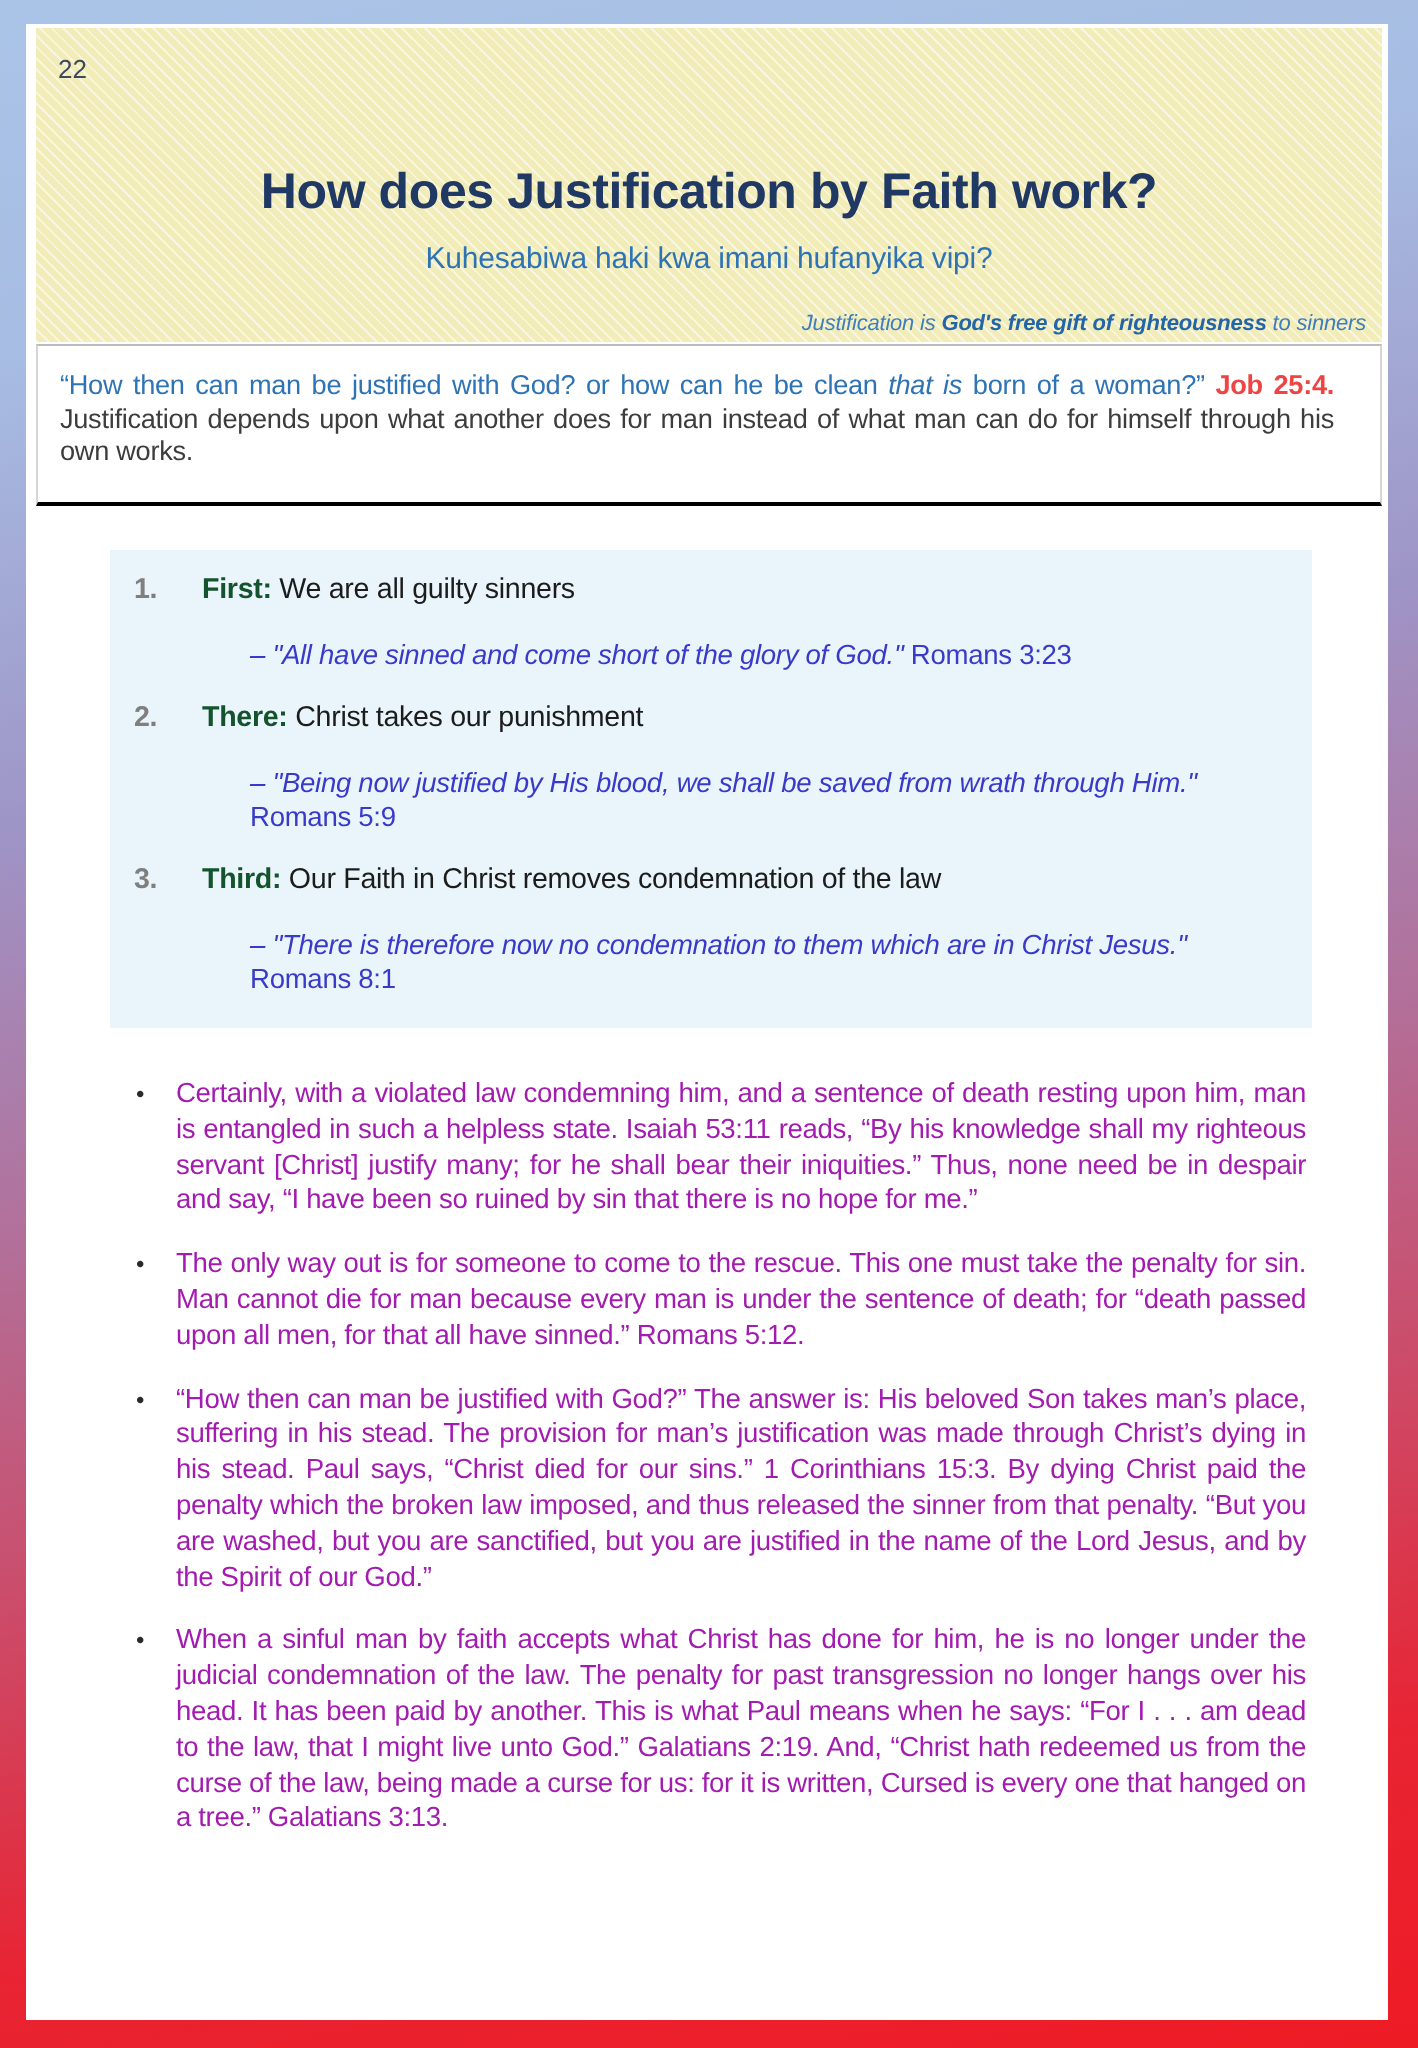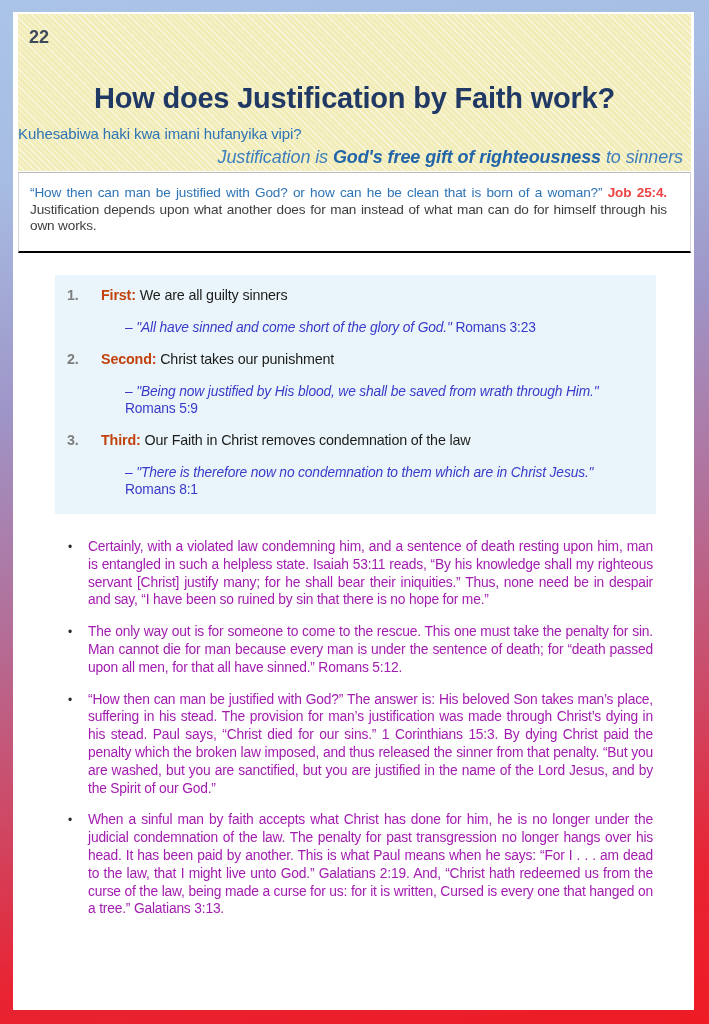--- a/index.html
+++ b/index.html
@@ -21,61 +21,61 @@
   
   .yellow-header {
     position:absolute; left:5px; top:2px; width:673px; height:157px;
     background:repeating-linear-gradient(45deg,
         rgba(255,255,255,0.55) 0px, rgba(255,255,255,0.55) 1px,
         rgba(255,255,255,0) 1px, rgba(255,255,255,0) 4px),
       #f2ecb8;
   }
   .page-num {
     position:absolute; left:11px; top:13px;
-    font-size:18px; font-weight:700; color:#3d4a5c;
+    font-size:13px; font-weight:400; color:#3d4a5c;
   }
   .title {
     margin:68px 8px 0; text-align:center;
-    font-size:29px; font-weight:700; color:#1f3864; letter-spacing:-0.2px;
+    font-size:25px; font-weight:700; color:#1f3864; letter-spacing:-0.2px;
   }
   .subtitle {
-    margin-top:10px; 
+    margin-top:10px; text-align:center;
     font-size:15px; color:#2e74b5; letter-spacing:-0.1px;
   }
   .tagline {
     position:absolute; right:8px; bottom:3px;
-    font-size:18px; font-style:italic; color:#3d7ebd; letter-spacing:-0.1px;
+    font-size:11px; font-style:italic; color:#3d7ebd; letter-spacing:-0.1px;
   }
   .tl-bold { font-weight:700; color:#2265a8; }
   
   .intro-quote {
     position:absolute; left:5px; top:160px; width:673px; height:81px;
     background:#ffffff;
     border-top:1px solid #bcbcbc;
     border-left:1px solid #d6d6d6; border-right:1px solid #d6d6d6;
     border-bottom:2px solid #000000;
     padding:12px 23px 0 11px;
   }
   .intro-quote p {
     margin:0; font-size:13.6px; line-height:16.6px;
     text-align:justify; color:#3d3d3d; letter-spacing:-0.15px;
   }
   .iq-blue { color:#2e74b5;margin-top:44px; }
-  .iq-it   { }
+  .iq-it   { font-style:italic; }
   .iq-ref  { font-weight:700; color:#ef4444; }
   
   .steps-box {
     position:absolute; left:42px; top:263px; width:601px; height:239px;
     background:#e9f5fa; padding:12px 0 0 10px; overflow:hidden;
   }
   .step-head {
     display:flex; font-size:14.3px; margin:0 0 16px 0; letter-spacing:-0.15px;
   }
   .step-num  { flex:none; width:36px; color:#7f7f7f; font-weight:700; padding-left:2px; }
-  .step-label{ color:#c2410c; font-weight:700; }
+  .step-label{ color:#14532d; font-weight:700; }
   .step-bold { color:#1c1c1c; font-weight:400; }
   .step-quote {
     margin:0 18px 15px 60px; max-width:516px;
     font-size:13.8px; line-height:17px; color:#3a3ac9;
     font-style:italic; letter-spacing:-0.15px;
   }
   .step-ref { font-style:normal; }
   
   .bullets { position:absolute; left:55px; top:526px; width:585px; }
   .bullet  { display:flex; margin-bottom:14px; }
@@ -107,21 +107,21 @@
     <section class="steps-box">
 
       <div class="step-head">
         <span class="step-num">1.</span>
         <span><span class="step-label">First: </span><span class="step-bold">We are all guilty sinners</span></span>
       </div>
       <p class="step-quote"><span>– "All have sinned and come short of the glory of God." </span><span class="step-ref">Romans 3:23</span></p>
 
       <div class="step-head">
         <span class="step-num">2.</span>
-        <span><span class="step-label">Second: </span><span class="step-bold">Christ takes our punishment</span></span>
+        <span><span class="step-label">There: </span><span class="step-bold">Christ takes our punishment</span></span>
       </div>
       <p class="step-quote"><span>– "Being now justified by His blood, we shall be saved from wrath through Him." </span><span class="step-ref">Romans 5:9</span></p>
 
       <div class="step-head">
         <span class="step-num">3.</span>
         <span><span class="step-label">Third: </span><span class="step-bold">Our Faith in Christ removes condemnation of the law</span></span>
       </div>
       <p class="step-quote"><span>– "There is therefore now no condemnation to them which are in Christ Jesus." </span><span class="step-ref">Romans 8:1</span></p>
 
     </section>

